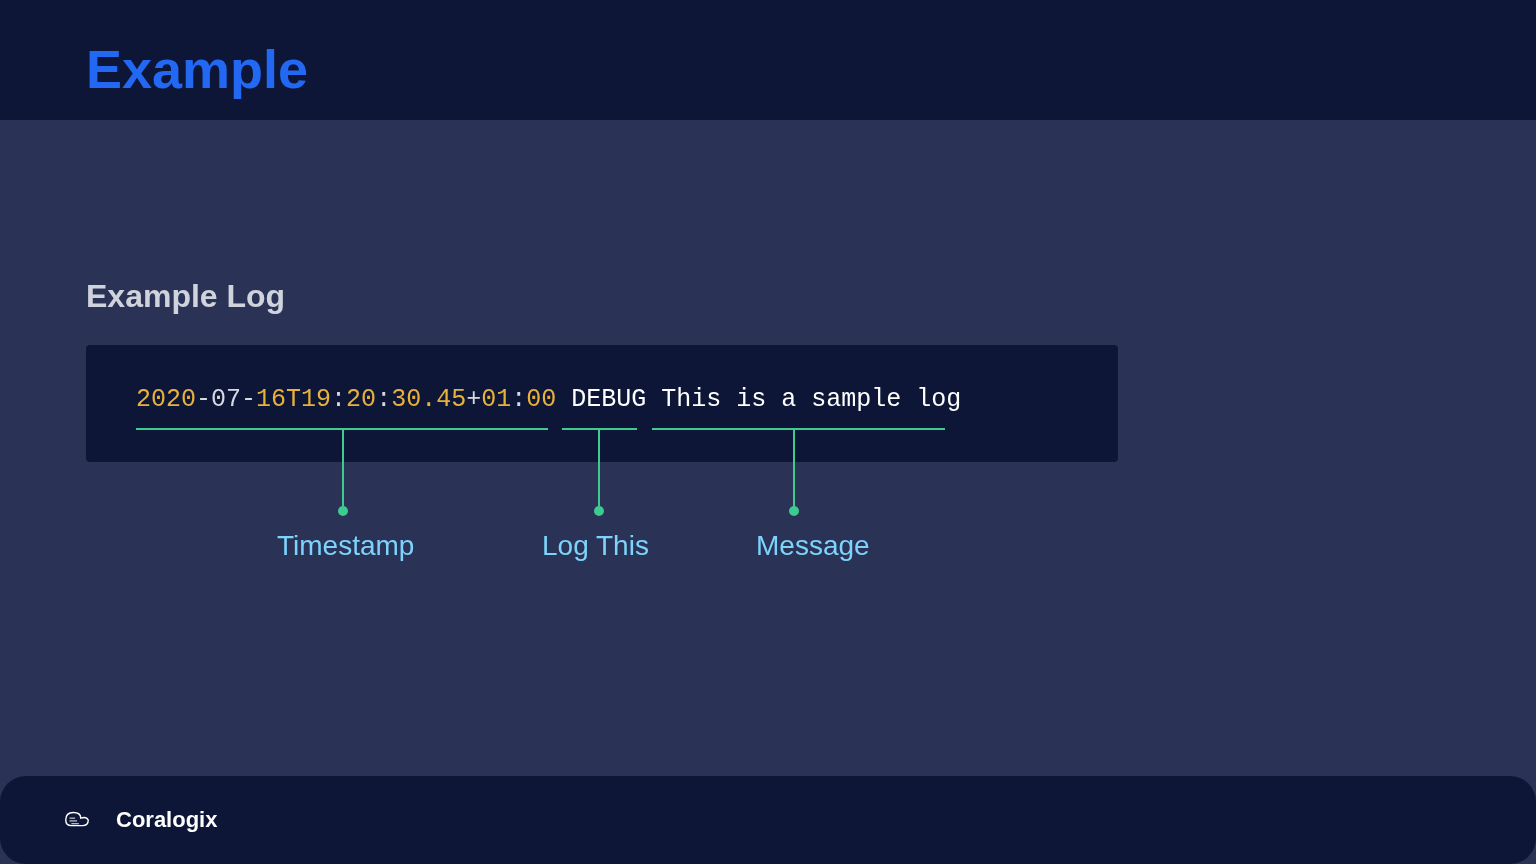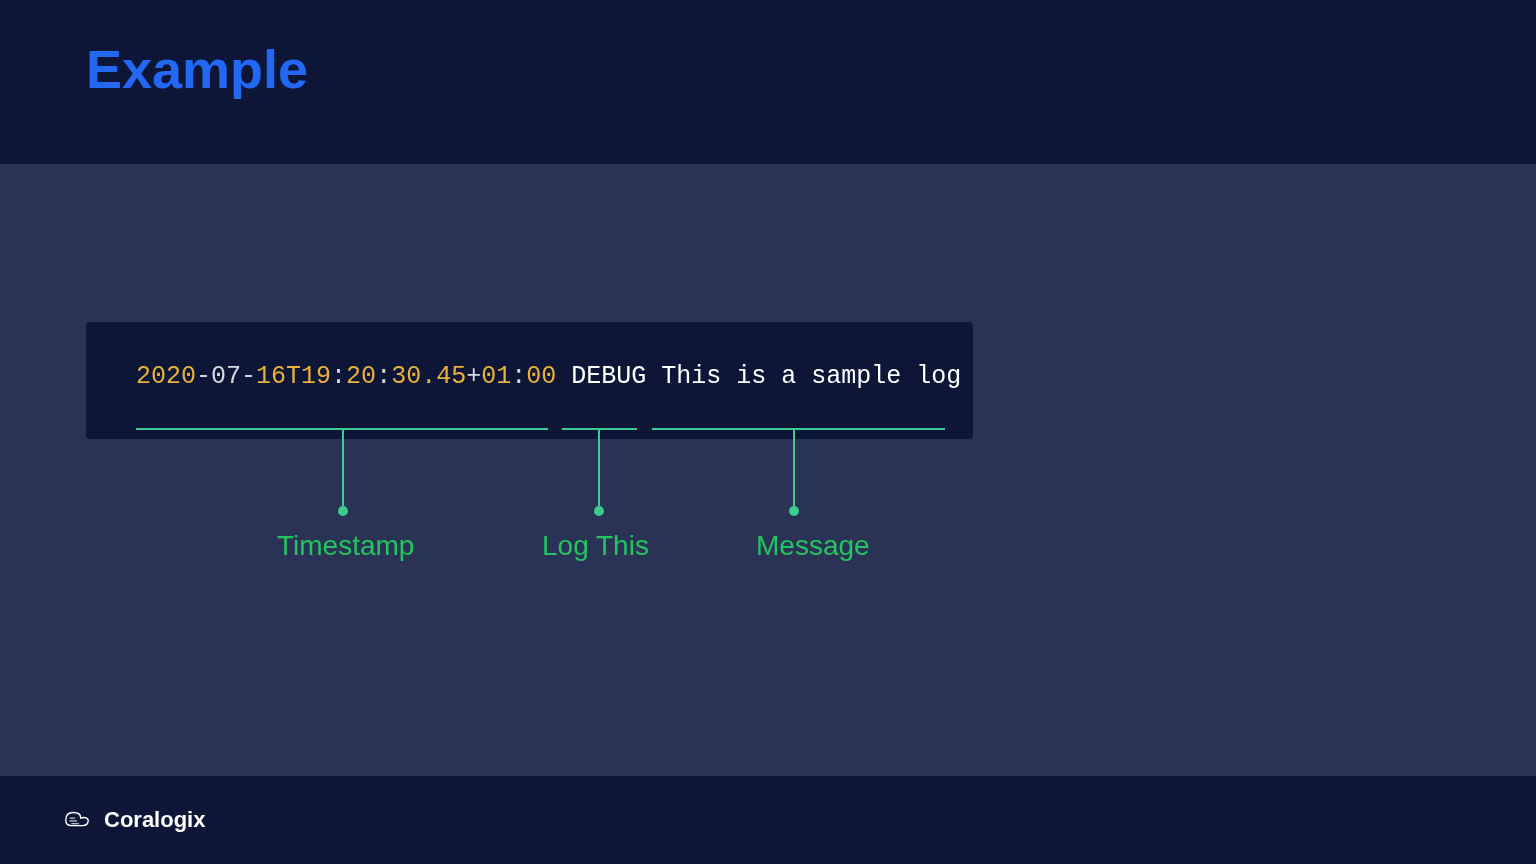--- a/index.html
+++ b/index.html
@@ -6,41 +6,41 @@
   body {
     width: 1536px;
     height: 864px;
     background: #2a3356;
     font-family: -apple-system, BlinkMacSystemFont, 'Segoe UI', Arial, sans-serif;
     overflow: hidden;
     position: relative;
   }
   .header {
     width: 100%;
-    height: 164px;
+    height: 120px;
     background: #0d1636;
     padding: 38px 0 0 86px;
   }
   .title {
     color: #2368f2;
     font-size: 54px;
     font-weight: 700;
   }
   .main {
     padding: 158px 0 0 86px;
     position: relative;
   }
   .section-title {
     color: #d0d3dc;
     font-size: 32px;
     font-weight: 600;
     margin-bottom: 30px;
   }
   .code-block {
-    width: 887px;
+    width: 1032px;
     height: 117px;
     background: #0d1636;
     border-radius: 4px;
     padding: 40px 0 0 50px;
     font-family: 'Courier New', Consolas, monospace;
     font-size: 25px;
     position: relative;
   }
   .ts-year, .ts-day, .ts-time, .ts-offset { color: #e8b13a; }
   .ts-month, .ts-sep, .ts-colon, .ts-plus { color: #d6d9e0; }
@@ -74,60 +74,62 @@
     border-radius: 50%;
     background: #3dcb8f;
   }
   .d-ts { left: 338px; top: 506px; }
   .d-lvl { left: 594px; top: 506px; }
   .d-msg { left: 789px; top: 506px; }
   
   
   .callout-label {
     position: absolute;
-    color: #22c55e;
+    color: #7dd3fc;
     font-size: 28px;
     text-align: center;
     top: 530px;
   }
   .l-ts { left: 277px; }
   .l-lvl { left: 542px; }
   .l-msg { left: 740px; margin-left: 16px; }
   
   .footer {
     position: absolute;
     left: 0;
     bottom: 0;
     width: 100%;
     height: 88px;
     background: #0d1636;
     display: flex;
     align-items: center;
     padding-left: 62px;
-    gap: 12px;
+    gap: 24px;
+    border-radius: 26px;
   }
   .logo-icon {
     width: 30px;
     height: 30px;
     display: inline-block;
   }
   .brand {
     color: #ffffff;
     font-size: 22px;
     font-weight: 700;
   }
 </style>
 </head>
 <body>
 
 <div class="header">
   <h1 class="title">Example</h1>
 </div>
 
 <div class="main">
+  <h2 class="section-title">Example Log</h2>
   <div class="code-block">
     <span class="ts-year">2020</span><span class="ts-sep">-</span><span class="ts-month">07</span><span class="ts-sep">-</span><span class="ts-day">16</span><span class="ts-time">T19</span><span class="ts-colon">:</span><span class="ts-time">20</span><span class="ts-colon">:</span><span class="ts-time">30.45</span><span class="ts-plus">+</span><span class="ts-offset">01</span><span class="ts-colon">:</span><span class="ts-offset">00</span><span> </span><span class="level">DEBUG</span><span> </span><span class="msg">This is a sample log</span>
   </div>
 </div>
 
 <div class="underline u-ts"></div>
 <div class="underline u-lvl"></div>
 <div class="underline u-msg"></div>
 
 <div class="vline v-ts"></div>

